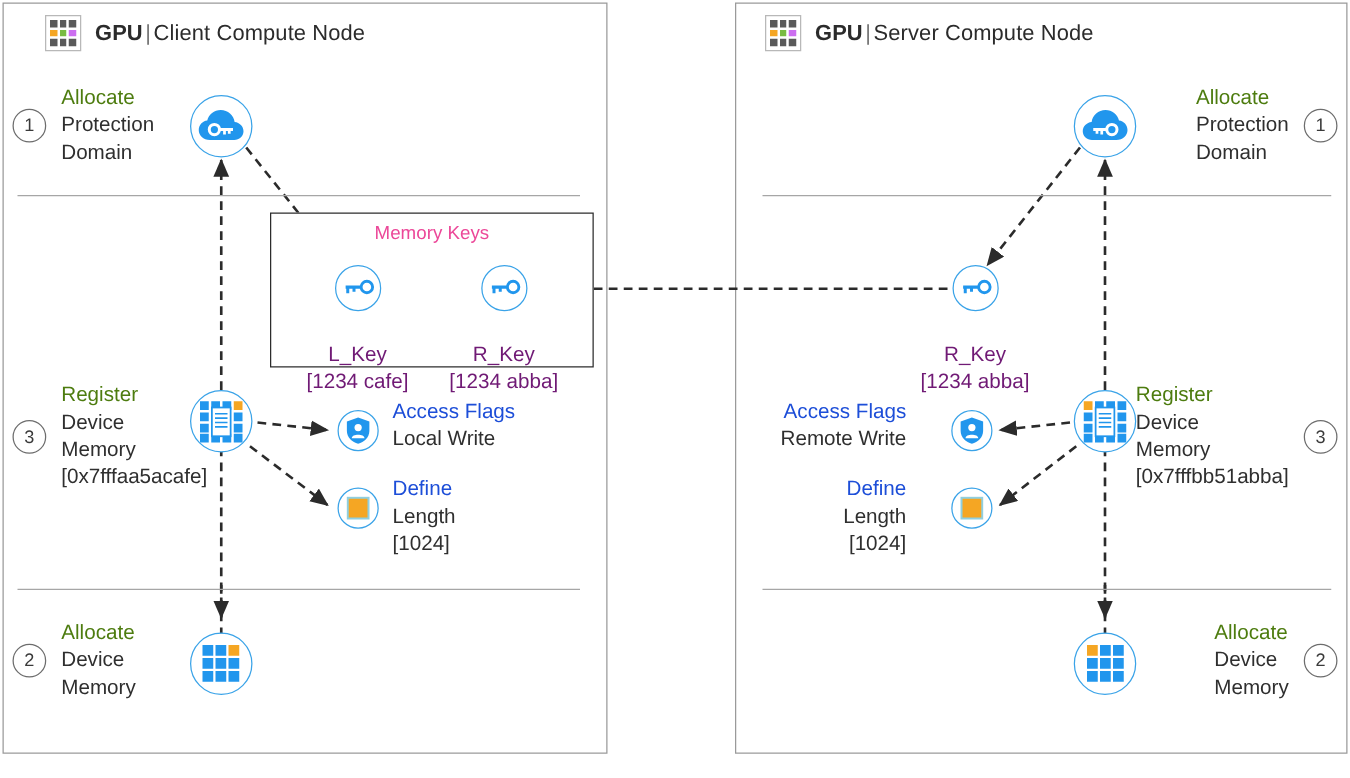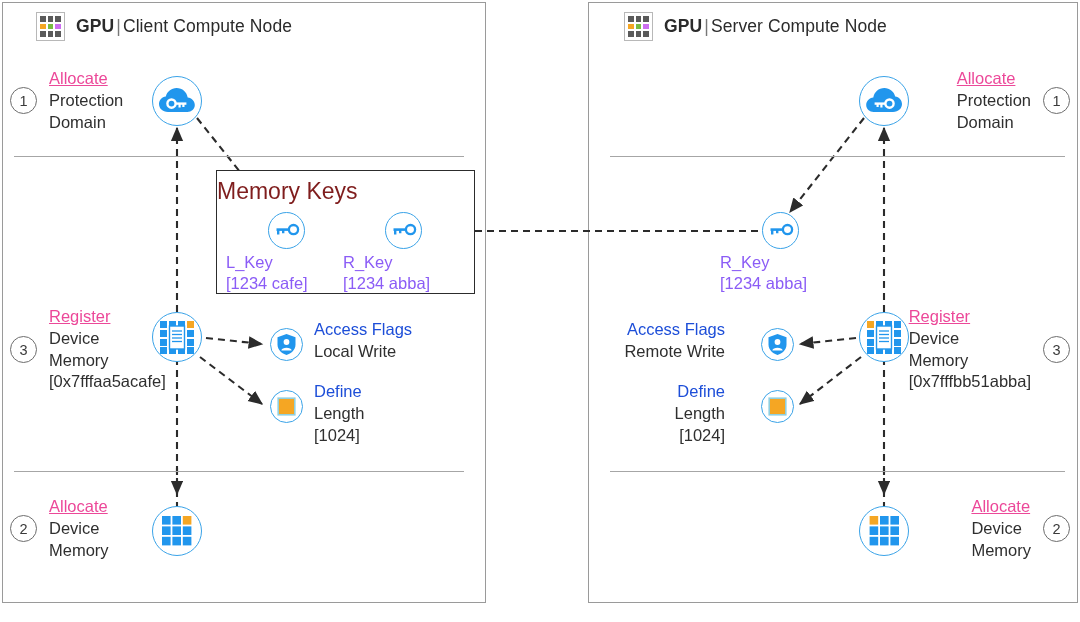--- a/index.html
+++ b/index.html
@@ -84,21 +84,21 @@
     border-radius: 50%;
     display: flex; align-items: center; justify-content: center;
     font-size: 14.5px; color: #3a3a3a;
     background: #fff;
   }
   .step-text {
     line-height: 1.32;
     font-size: 16.5px;
     white-space: nowrap;
   }
-  .step-text .hl { color: #ec4899; display: block; text-decoration: underline; }
+  .step-text .hl { color: #4d7c0f; display: block; }
   .step-text .ln { color: #2f2f2f; display: block; }
   .step.rtl .step-text { text-align: right; }
 
   
   .circ {
     position: absolute;
     border-radius: 50%;
     border: 1.6px solid #3aa3e8;
     background: #ffffff;
     box-sizing: border-box;
@@ -108,29 +108,30 @@
   
   #memkeys-box {
     position: absolute;
     left: 216px; top: 170px; width: 259px; height: 124px;
     border: 1.6px solid #2c2c2c;
     background: #ffffff;
     box-sizing: border-box;
   }
   #memkeys-title {
     position: absolute; left: 0; right: 0; top: 7px;
-    text-align: left; font-size: 23px; color: #7f1d1d;
+    text-align: center; font-size: 15px; color: #ec4899;
   }
   .key-label {
     position: absolute;
-    text-align: left;
+    text-align: center;
     font-size: 16.5px;
     line-height: 1.3;
-    color: #8b5cf6;
+    color: #701a75;
     white-space: nowrap;
+    margin-top: 22px;
   }
   .key-label .v { display: block; }
 
   
   #arrows { position: absolute; inset: 0; pointer-events: none; }
 
   
   #footer {
     position: absolute;
     right: 6px; bottom: 3px;
@@ -199,21 +200,21 @@
         <i class="c3"></i>
       <i></i>
         <i></i>
         <i></i>
     </div>
     <div class="node-title">
       <b>GPU</b><span class="sep">|</span><span class="nm">Client Compute Node</span>
     </div>
   </div>
 
-  <div class="node-header" id="header-server" style="left:600px;text-align:center;">
+  <div class="node-header" id="header-server" style="left:588px;text-align:center;">
     <div class="gpu-icon">
       <i></i>
         <i></i>
         <i></i>
       <i class="c1"></i>
         <i class="c2"></i>
         <i class="c3"></i>
       <i></i>
         <i></i>
         <i></i>

